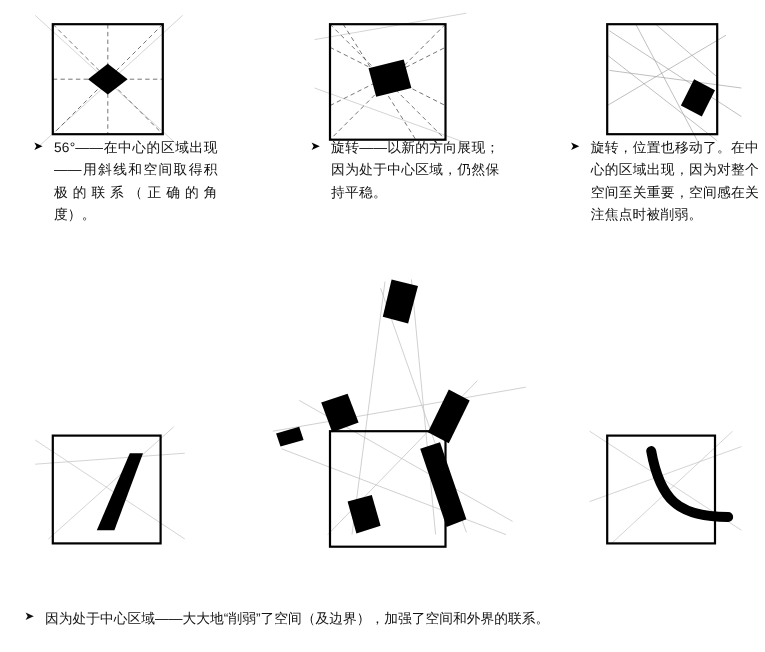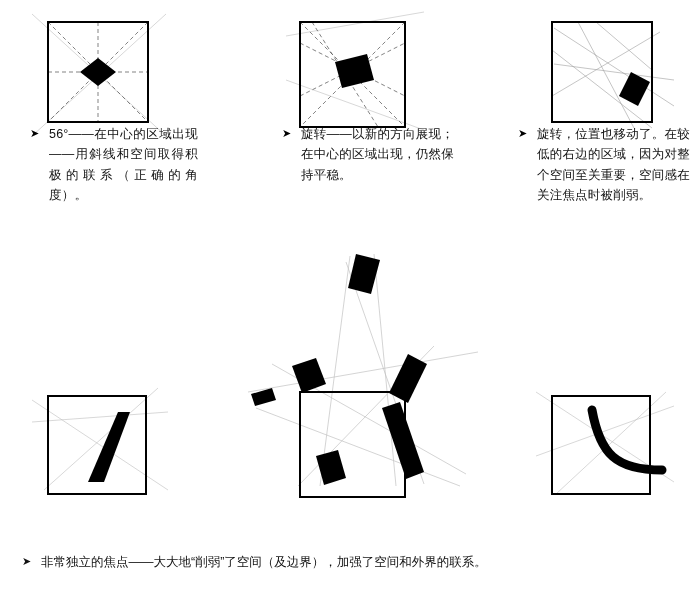--- a/index.html
+++ b/index.html
@@ -124,26 +124,26 @@
     </svg>
   </div>
 
   <div class="caption" style="left:30px; top:124px; width:168px;">
     <span class="bullet">➤</span>
     <span class="ctext">56°——在中心的区域出现——用斜线和空间取得积极的联系（正确的角度）。</span>
   </div>
 
   <div class="caption" style="left:282px; top:124px; width:172px;">
     <span class="bullet">➤</span>
-    <span class="ctext">旋转——以新的方向展现；在中心的区域出现，仍然保持平稳。</span>
+    <span class="ctext">旋转——以新的方向展现；因为处于中心区域，仍然保持平稳。</span>
   </div>
 
   <div class="caption" style="left:518px; top:124px; width:172px;">
     <span class="bullet">➤</span>
-    <span class="ctext">旋转，位置也移动了。在较低的右边的区域，因为对整个空间至关重要，空间感在关注焦点时被削弱。</span>
+    <span class="ctext">旋转，位置也移动了。在中心的区域出现，因为对整个空间至关重要，空间感在关注焦点时被削弱。</span>
   </div>
 
   <div class="fig" style="left:30px; top:382px;">
     <svg width="140" height="120" viewBox="0 0 140 120">
       <g stroke="#bdbdbd" stroke-width="0.6" fill="none">
         <line x1="2" y1="18" x2="138" y2="108"></line>
         <line x1="2" y1="40" x2="138" y2="30"></line>
         <line x1="14" y1="108" x2="128" y2="6"></line>
       </g>
       <rect x="18" y="14" width="98" height="98" fill="none" stroke="#000000" stroke-width="2"></rect>
@@ -181,16 +181,16 @@
         <line x1="2" y1="74" x2="140" y2="24"></line>
         <line x1="22" y1="112" x2="132" y2="10"></line>
       </g>
       <rect x="18" y="14" width="98" height="98" fill="none" stroke="#000000" stroke-width="2"></rect>
       <path d="M 58 28 C 66 72, 82 88, 128 88" fill="none" stroke="#000000" stroke-width="9" stroke-linecap="round"></path>
     </svg>
   </div>
 
   <div class="footer">
     <span class="bullet">➤</span>
-    <span class="ctext">非常独立的焦点——大大地“削弱”了空间（及边界），加强了空间和外界的联系。</span>
+    <span class="ctext">因为处于中心区域——大大地“削弱”了空间（及边界），加强了空间和外界的联系。</span>
   </div>
 
 </div>
 
 </body></html>

